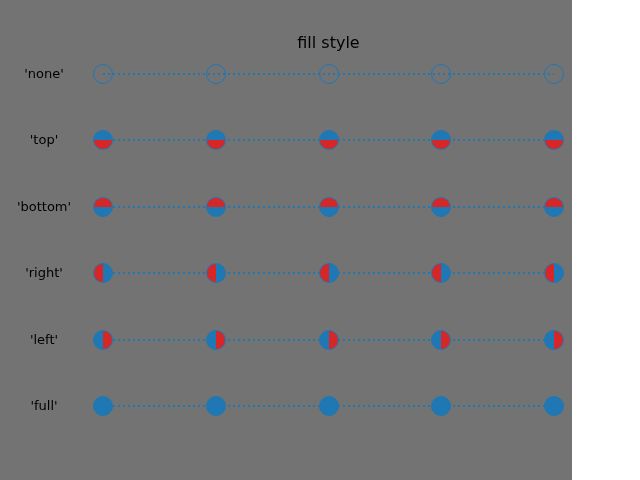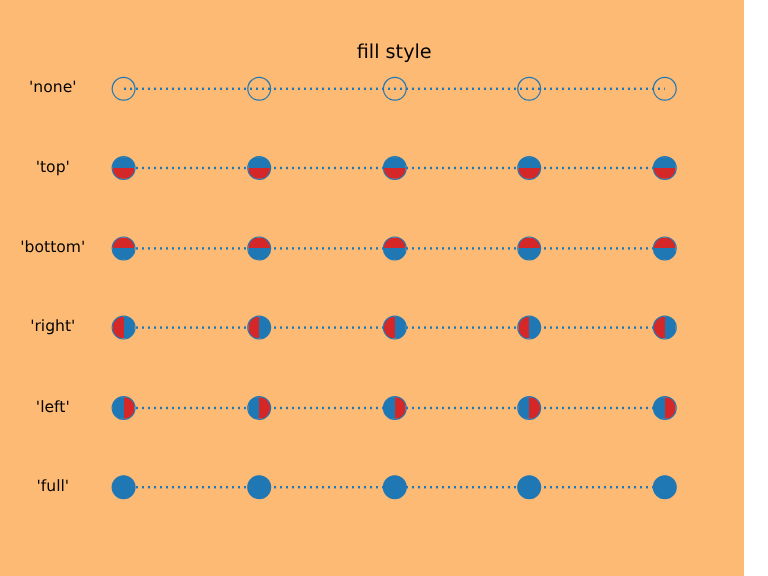--- a/index.html
+++ b/index.html
@@ -1,20 +1,20 @@
 <!DOCTYPE html>
 <html><head>
 <meta charset="utf-8">
 <style>
   html, body { margin: 0; padding: 0; background: #ffffff; }
   .figure {
     position: relative;
-    width: 620px;
+    width: 572px;
     height: 480px;
-    background: #fdba74;
+    background: #737373;
     font-family: "DejaVu Sans", sans-serif;
     overflow: hidden;
   }
   .chart-title {
     position: absolute;
     top: 33px;
     left: 0;
     width: 657px;
     text-align: center;
     font-size: 16px;

